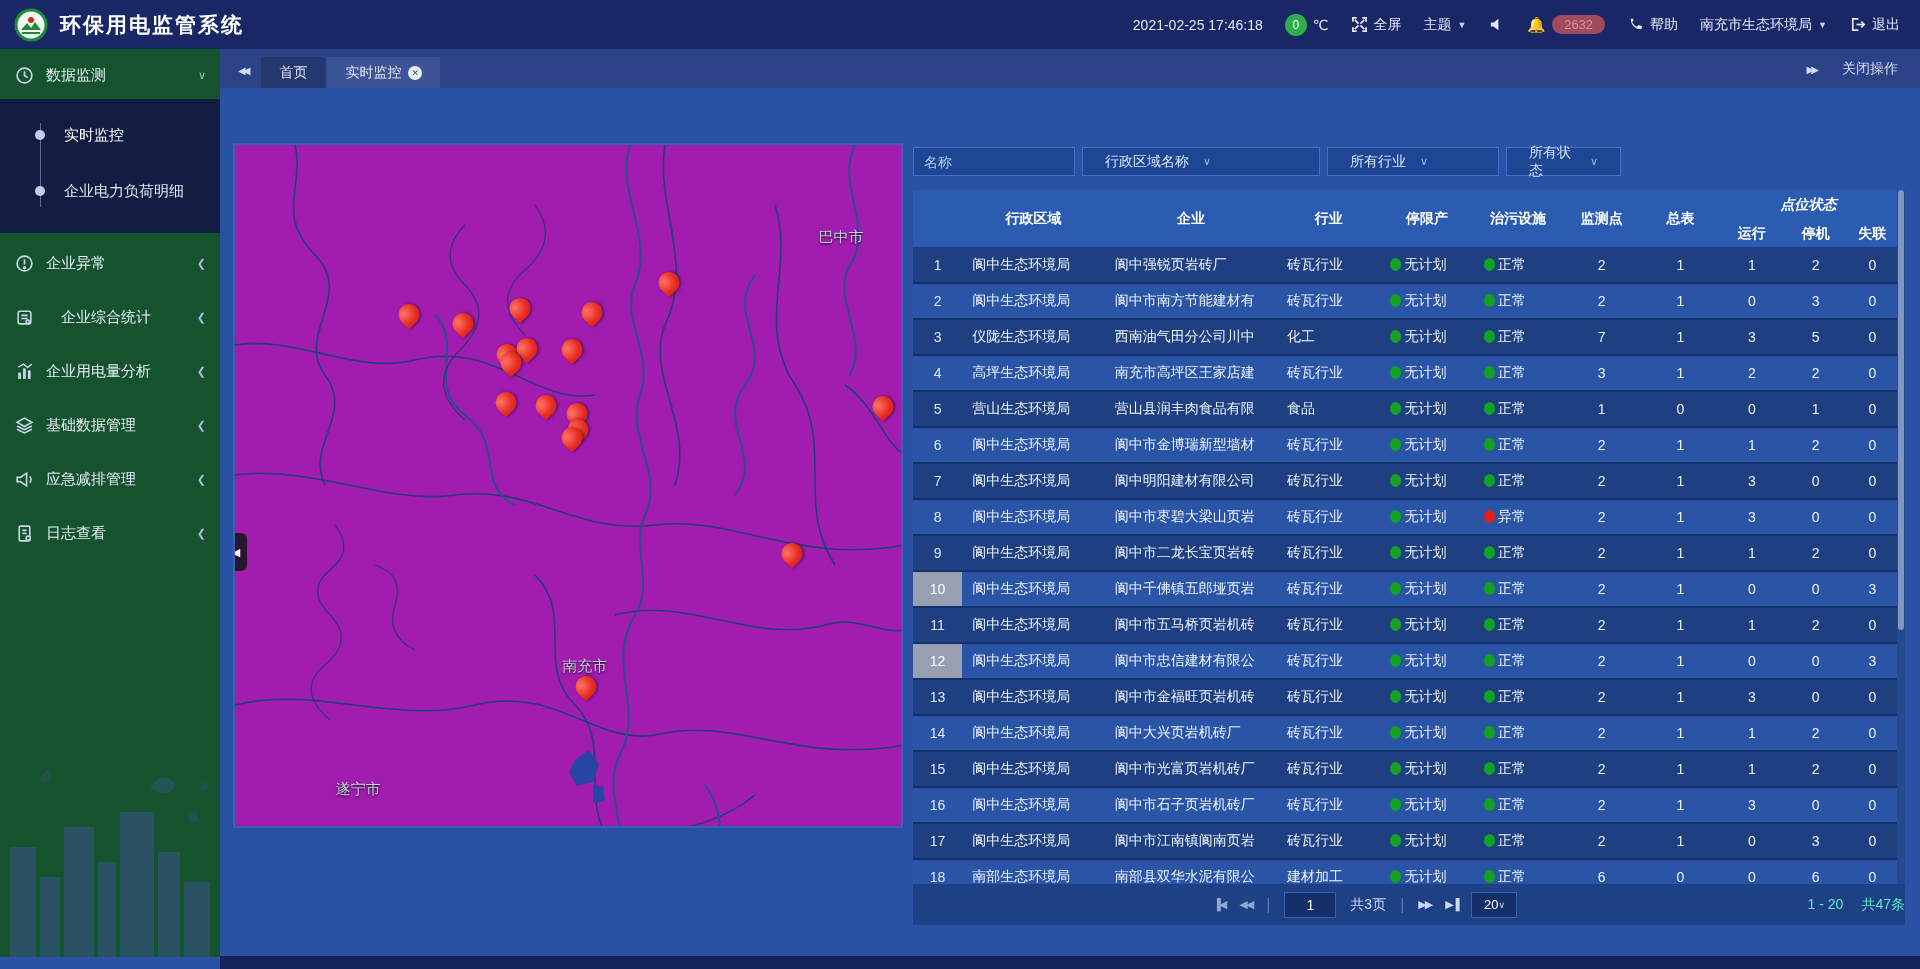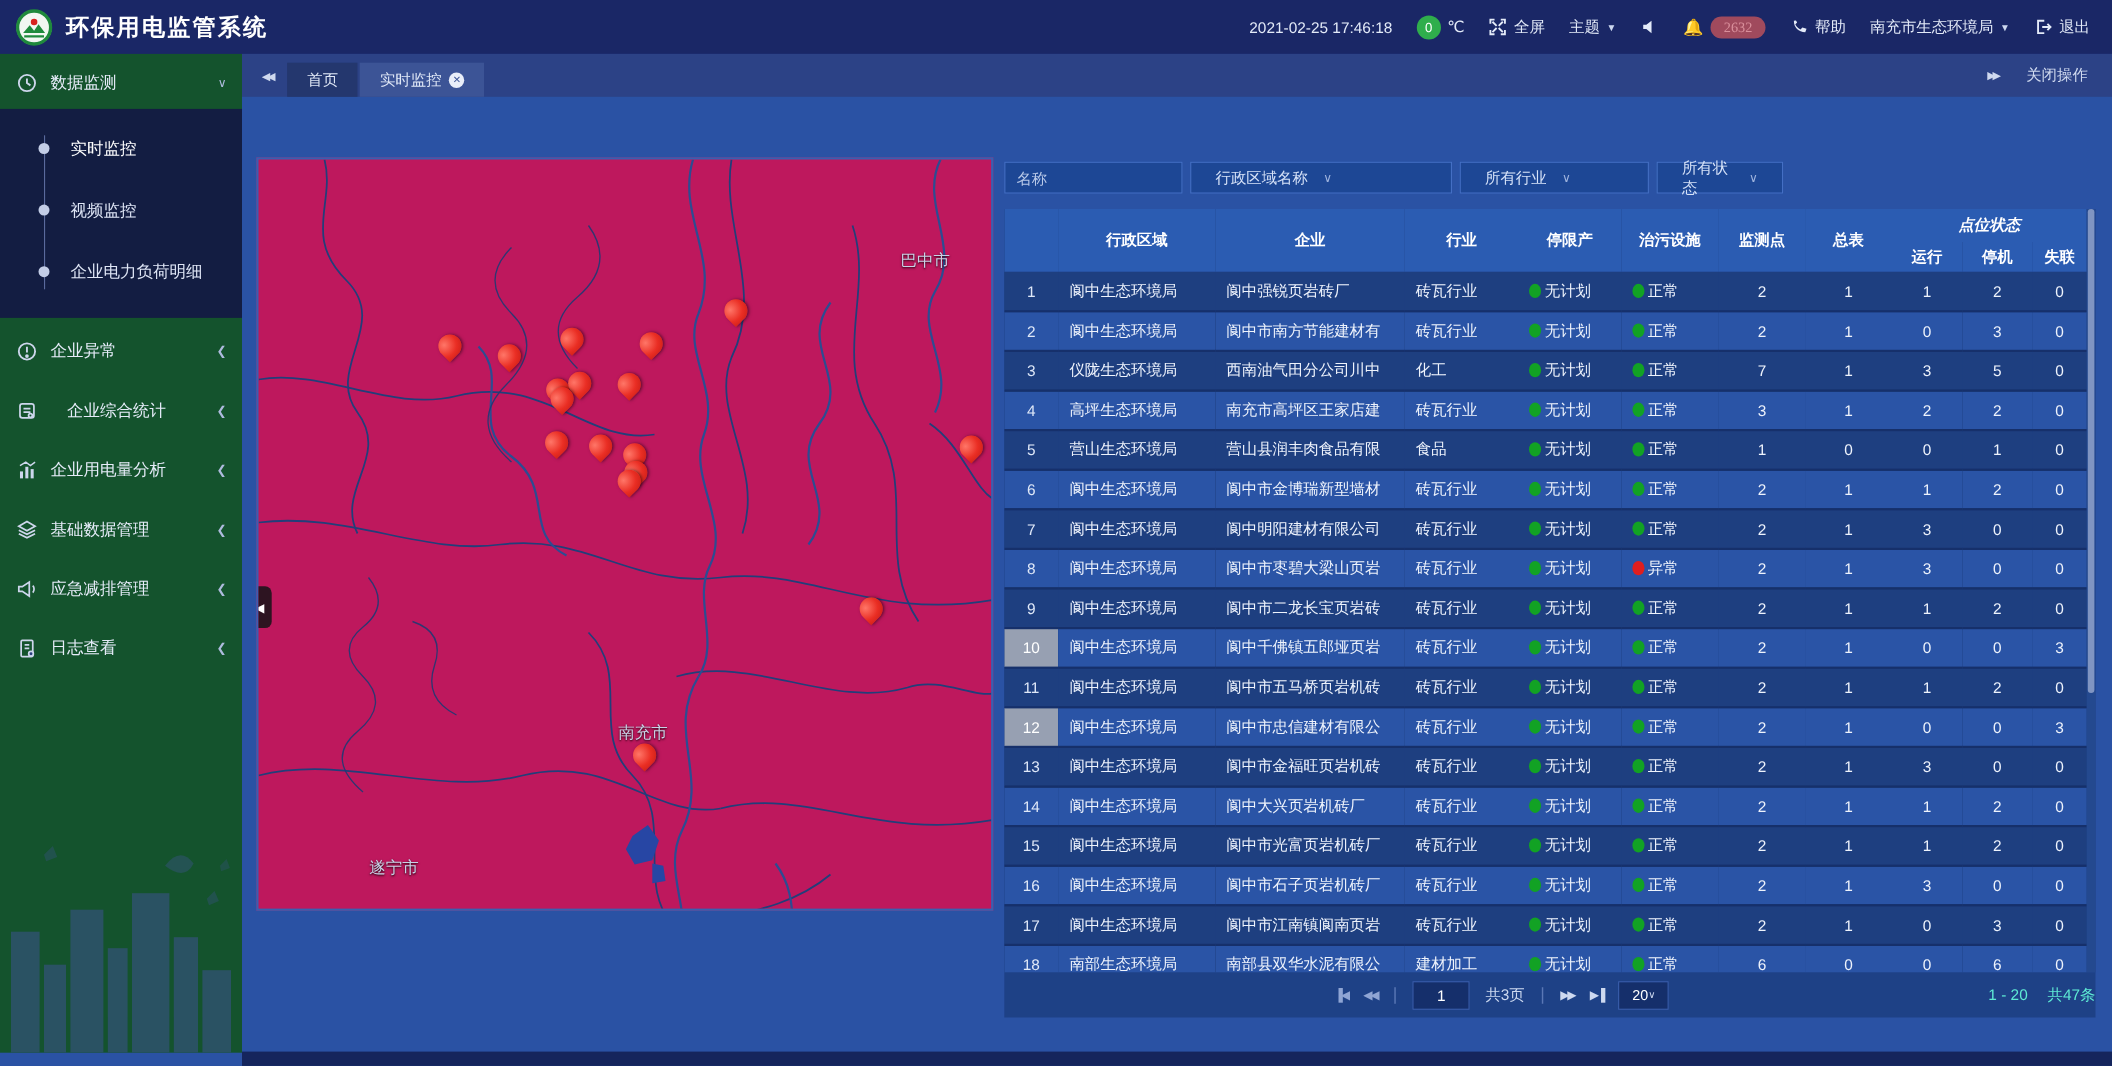--- a/index.html
+++ b/index.html
@@ -9,21 +9,21 @@
   
   #header { position:absolute; left:0; top:0; width:1920px; height:49px; background:#1a2766;
     display:flex; align-items:center; color:#fff; z-index:30; }
   #logo { width:34px; height:34px; margin-left:14px; }
   #app-title { font-size:21px; font-weight:bold; letter-spacing:2px; margin-left:12px; color:#fff; }
   #header-right { margin-left:auto; display:flex; align-items:center; gap:22px; padding-right:20px; font-size:14px; color:#e3eaf8; }
   .hdr-item { display:flex; align-items:center; gap:6px; cursor:pointer; white-space:nowrap; }
   .temp-circle { width:22px; height:22px; border-radius:50%; background:#2fae4c; color:#fff; font-size:12px;
     display:flex; align-items:center; justify-content:center; }
   .caret { font-size:9px; color:#cdd8ef; }
-  .badge-pill { background:#a04a5d; color:#d98f9b; border-radius:11px; padding:2px 12px; font-size:13px;font-family:Liberation Serif, serif; }
+  .badge-pill { background:#a04a5d; color:#d98f9b; border-radius:11px; padding:2px 12px; font-size:13px; }
   .bell { color:#3e5090; font-size:15px; }
   .hicon { width:17px; height:17px; }
 
   
   #sidebar { position:absolute; left:0; top:37px; width:220px; height:920px; background:#14532d; z-index:20; overflow:hidden; }
   .side-item { height:48px; display:flex; align-items:center; color:#e6ecf9; font-size:15px; padding:0 14px; cursor:pointer; position:relative; }
   .side-item .s-icon { width:20px; height:20px; margin-right:12px; display:flex; align-items:center; justify-content:center; }
   .side-item .s-label { flex:1; }
   .side-item .s-chev { font-size:11px; color:#aebbdd; }
   #submenu { background:#131d42; padding:8px 0 14px 0; position:relative; }
@@ -46,21 +46,21 @@
   .tab-close { width:14px; height:14px; border-radius:50%; background:#e9eef9; color:#3c5496; font-size:9px; font-weight:bold;
     display:flex; align-items:center; justify-content:center; }
   #tabbar-right { margin-left:auto; display:flex; align-items:center; gap:26px; padding:0 22px 10px 0; color:#cfd9ef; font-size:14px; }
 
   
   #stats-bar { position:absolute; left:13px; top:61px; width:1672px; height:33px; border-bottom:1px solid #4a6fc2;
     display:flex; align-items:center; gap:38px; padding-left:10px; color:#fff; font-size:14px; }
   .stat-item { white-space:nowrap; }
 
   
-  #map { position:absolute; left:13px; top:94px; width:670px; height:685px; background:#be185d; border:2px solid #3a5fb0; overflow:hidden; }
+  #map { position:absolute; left:13px; top:94px; width:670px; height:685px; background:#a21caf; border:2px solid #3a5fb0; overflow:hidden; }
   #map svg.roads { position:absolute; left:0; top:0; }
   .map-label { position:absolute; color:#c9d2e6; font-size:15px; transform:translate(-50%,-50%); text-shadow:0 1px 2px #000; white-space:nowrap; }
   .marker { position:absolute; width:21px; height:21px; transform:translate(-50%,-100%) rotate(-45deg);
     background:radial-gradient(circle at 35% 30%, #ff7668, #ea2e24 55%, #c31a12);
     border-radius:50% 50% 50% 0; box-shadow:1px 1px 3px rgba(0,0,0,.5); }
   #collapse-handle { position:absolute; left:-10px; top:388px; width:22px; height:38px; background:rgba(20,20,22,.85);
     border-radius:6px; color:#fff; display:flex; align-items:center; justify-content:center; font-size:11px; cursor:pointer; z-index:5; }
 
   
   #right-panel { position:absolute; left:693px; top:94px; width:992px; height:831px; }
@@ -177,24 +177,20 @@
           </svg>
         </span>
         <span class="s-label">数据监测</span>
         <span class="s-chev">∨</span>
       </div>
       <div id="submenu">
         <div class="line"></div>
         <div class="sub-item active">
           <span class="dot"></span>
           <span>实时监控</span>
-        </div>
-        <div class="sub-item">
-          <span class="dot"></span>
-          <span>视频监控</span>
         </div>
         <div class="sub-item">
           <span class="dot"></span>
           <span>企业电力负荷明细</span>
         </div>
       </div>
       <div class="side-item" style="margin-top: 6px;">
         <span class="s-icon">
           <svg width="19" height="19" viewBox="0 0 18 18">
             <g stroke="#cdd6ec" stroke-width="1.6" fill="none">

